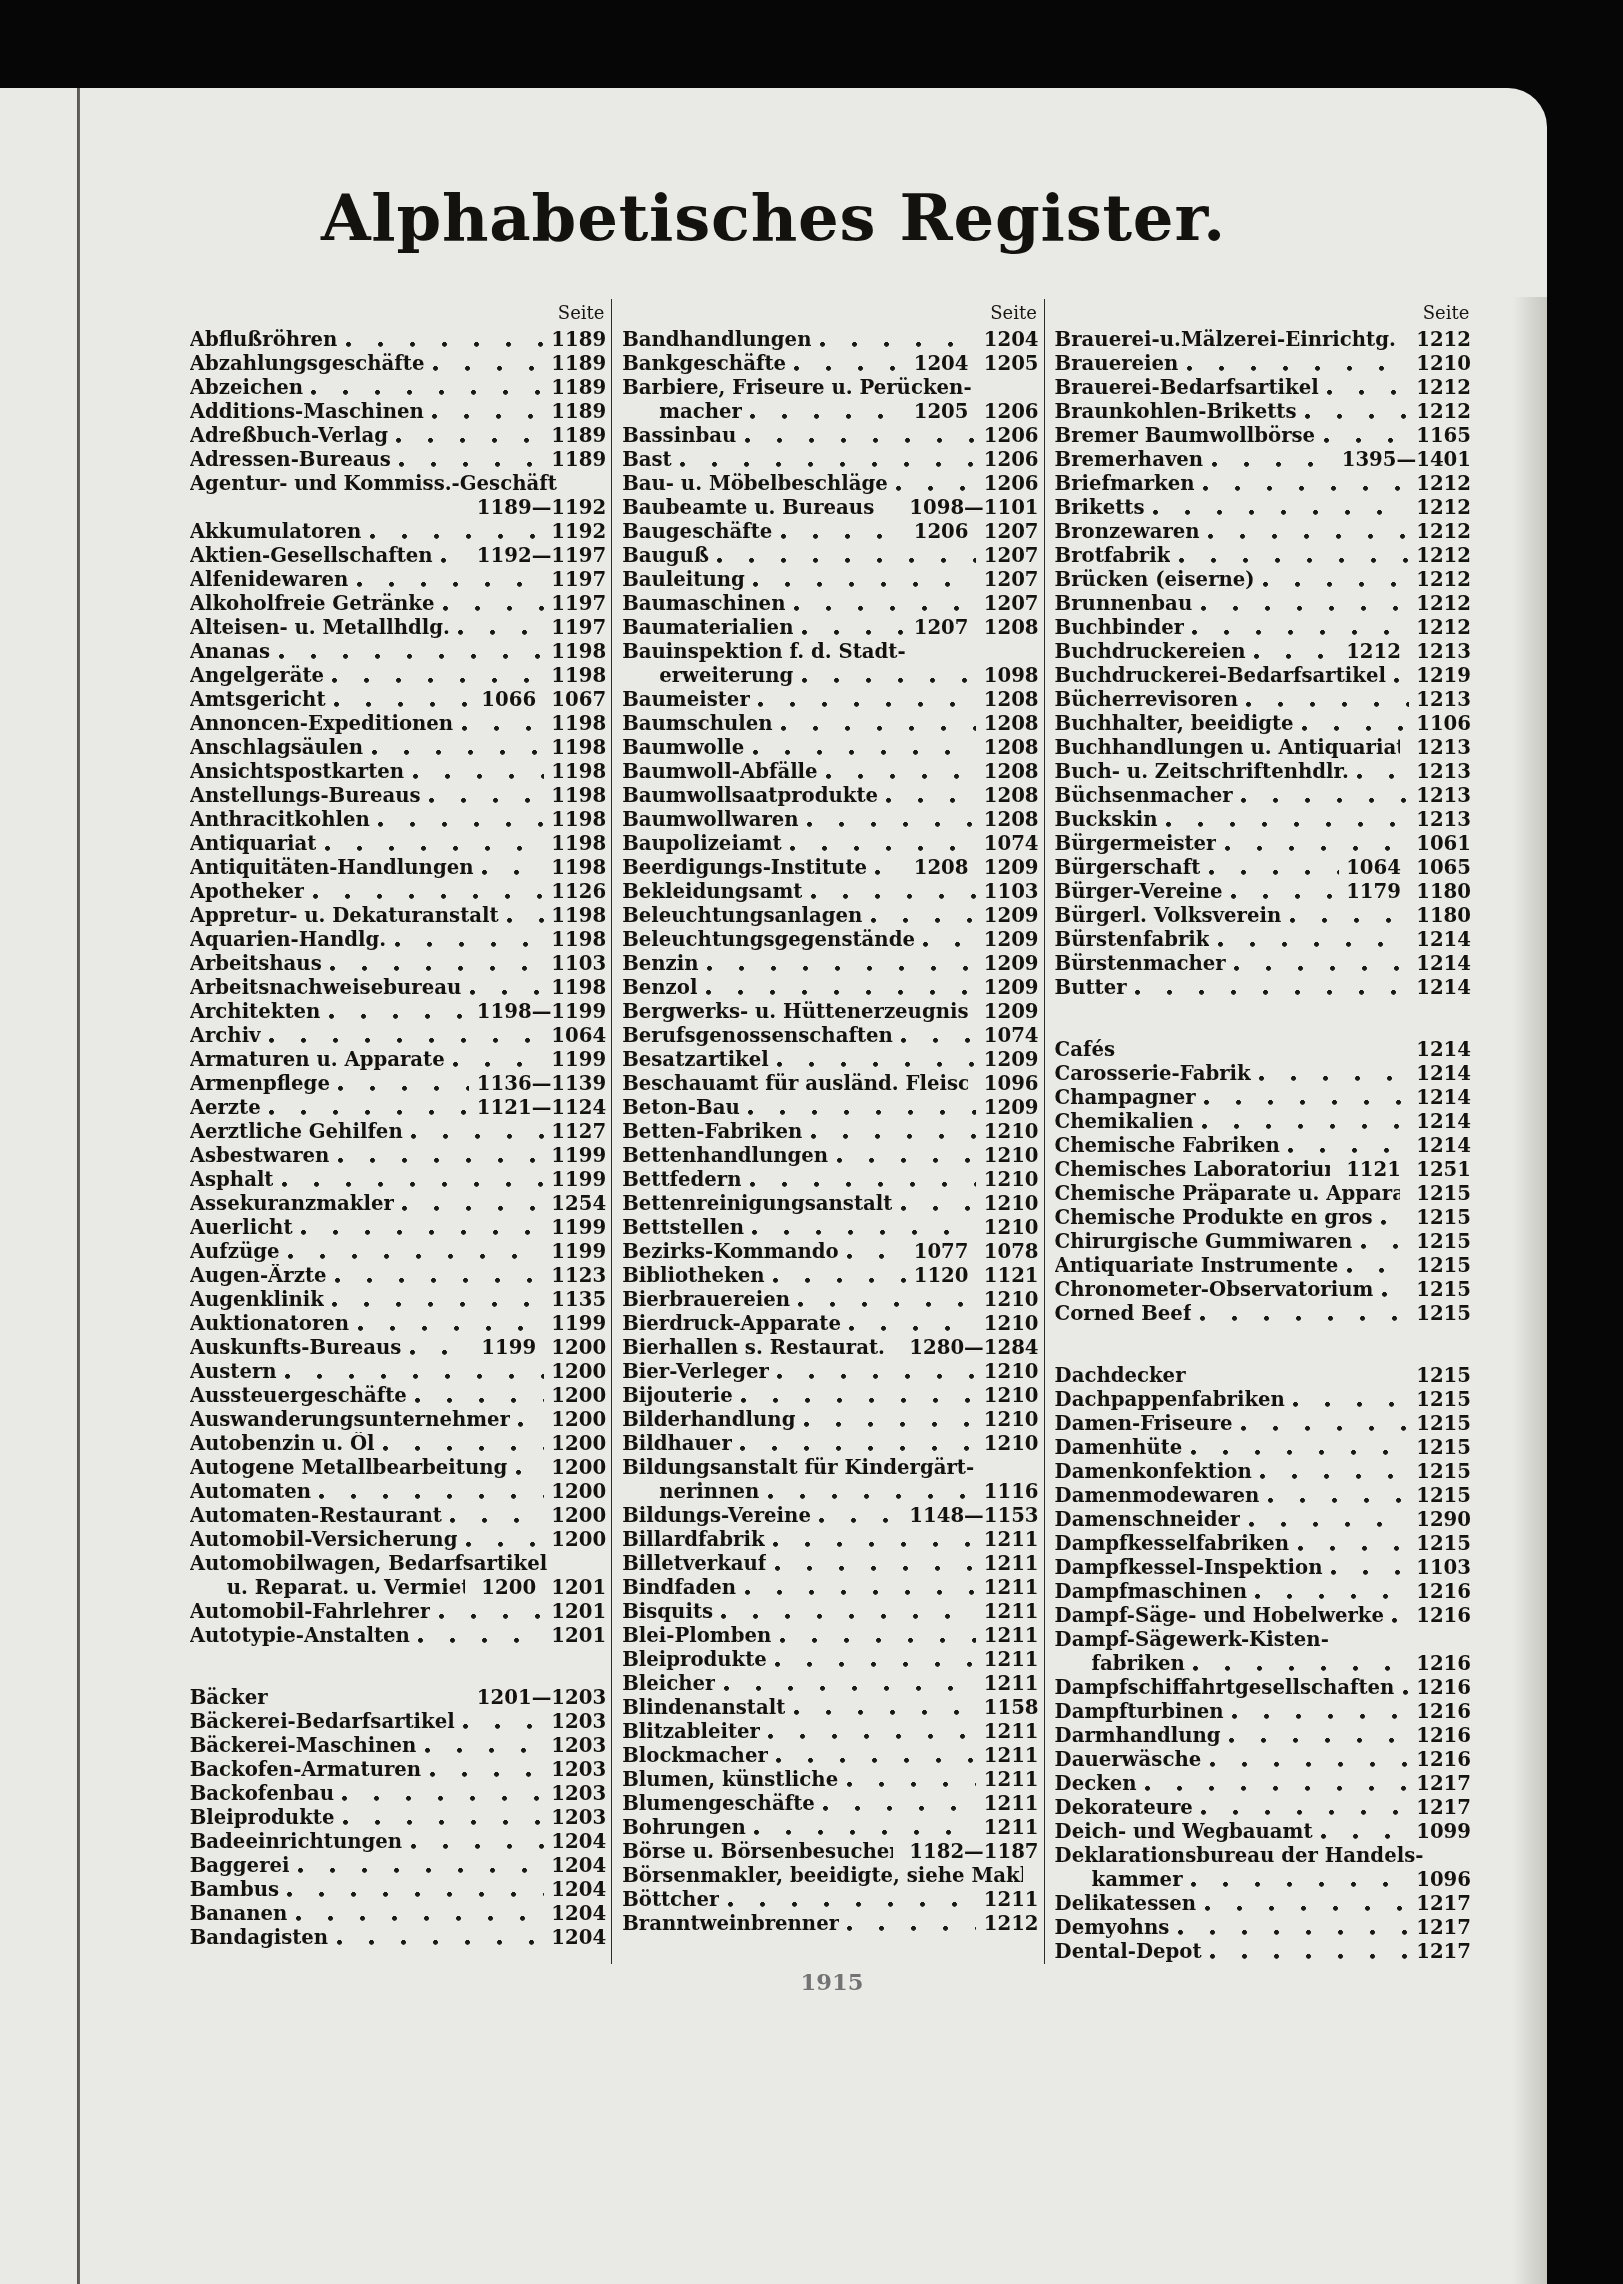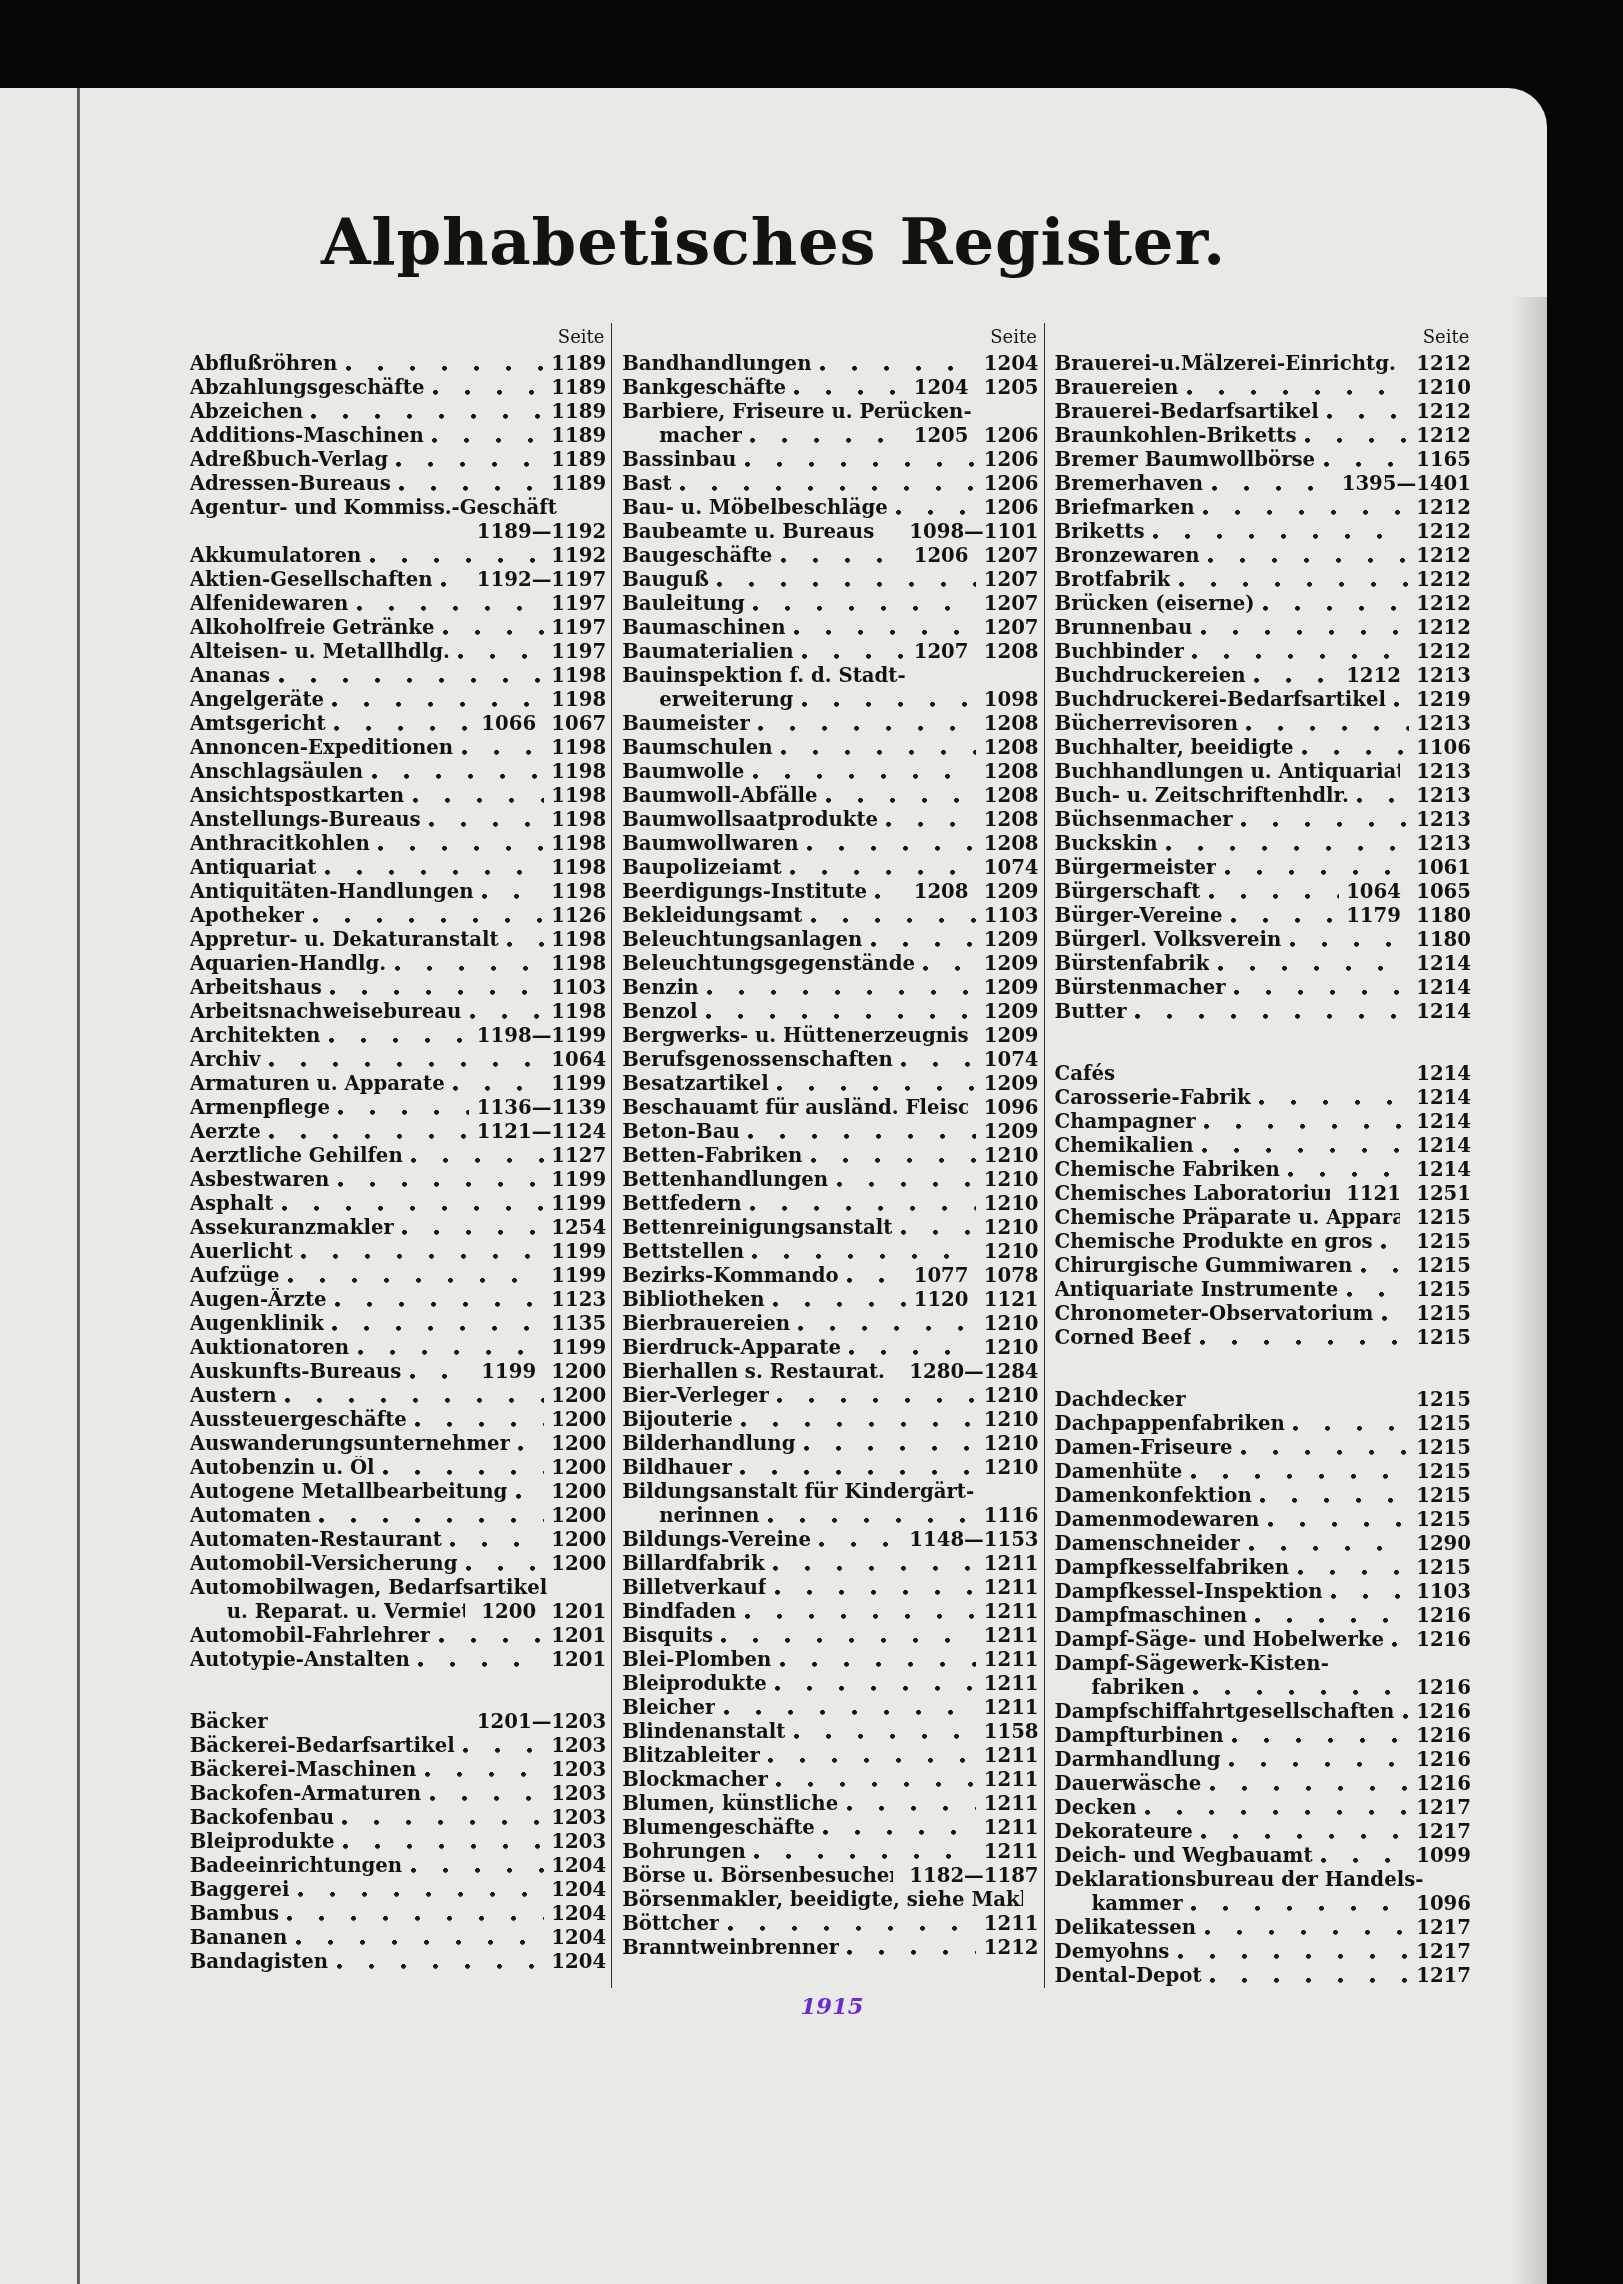--- a/index.html
+++ b/index.html
@@ -16,21 +16,21 @@
   }
   .gutter-line{
     position:absolute;left:77px;top:0;bottom:0;width:2.5px;
     background:linear-gradient(to right,#55534e,#6b6964);
   }
   .page-edge{
     position:absolute;right:0;top:209px;bottom:0;width:35px;
     background:linear-gradient(to right,rgba(233,233,230,0),#c7c7c0);
   }
   .title{
-    margin:0;padding-top:116px;
+    margin:0;padding-top:92px;
     text-align:center;
     font-size:64px;font-weight:700;color:#14120f;
     letter-spacing:0.8px;
   }
   .columns{
     display:flex;
     margin:44px 71px 0 188px;
   }
   .col{
     flex:1 1 0;min-width:0;
@@ -64,21 +64,21 @@
   }
   .leader.off{background:none;}
   .pg{
     flex:0 0 auto;
     text-align:right;
     word-spacing:8.4px;
   }
   .folio{
     text-align:center;
     margin:5px 71px 0 188px;
-    font-size:22.6px;font-weight:700;color:#6d28d9;font-style:italic;
+    font-size:22.6px;font-weight:700;color:#737373;
   }
 </style>
 </head>
 <body>
 
 <div class="page">
   <div class="gutter-line"></div>
   <div class="page-edge"></div>
 
   <h1 class="title">Alphabetisches Register.</h1>

